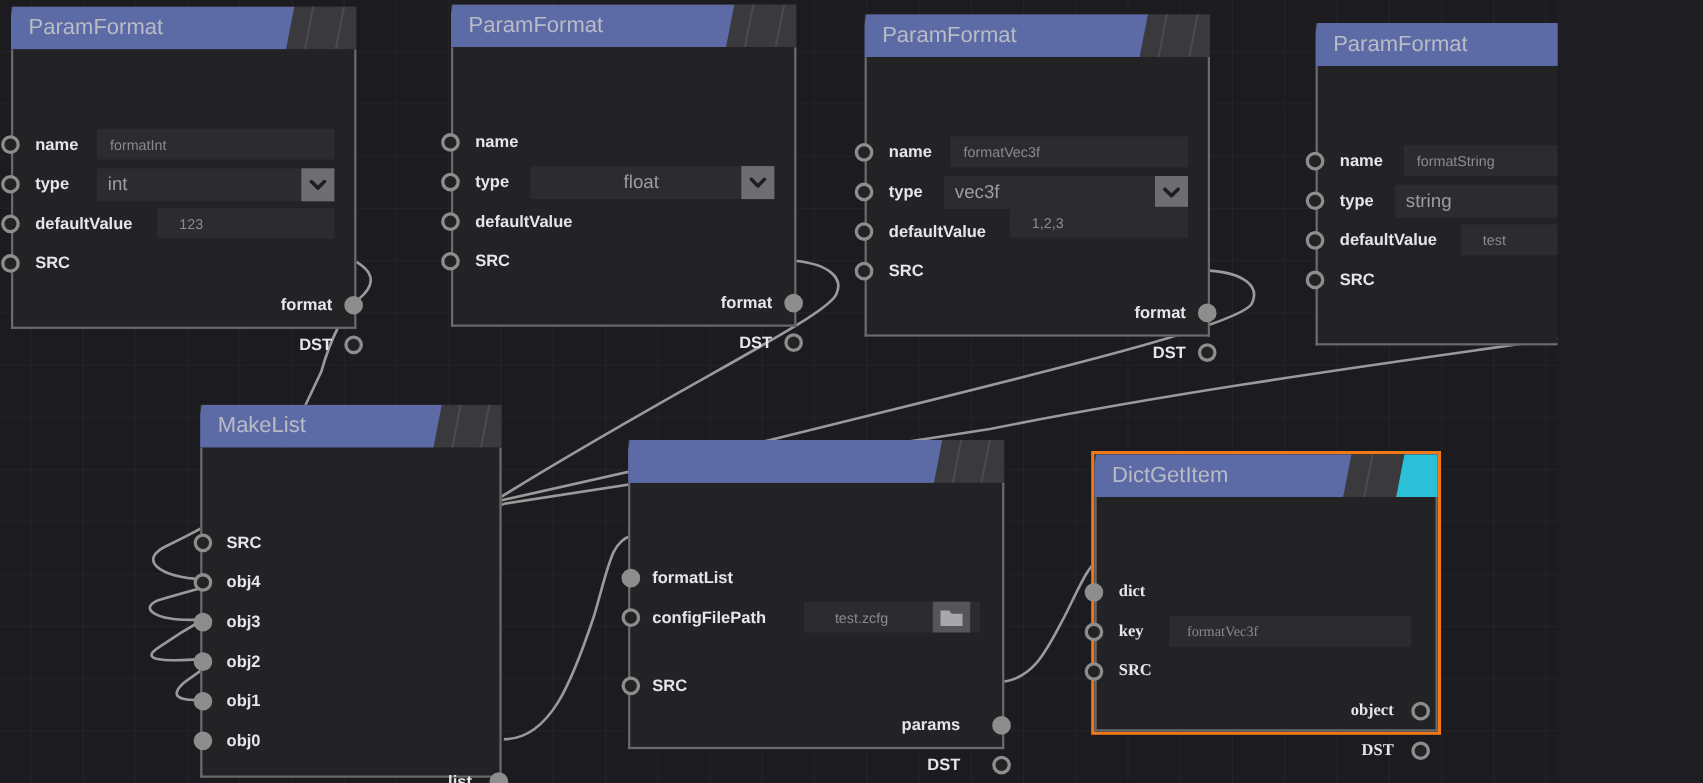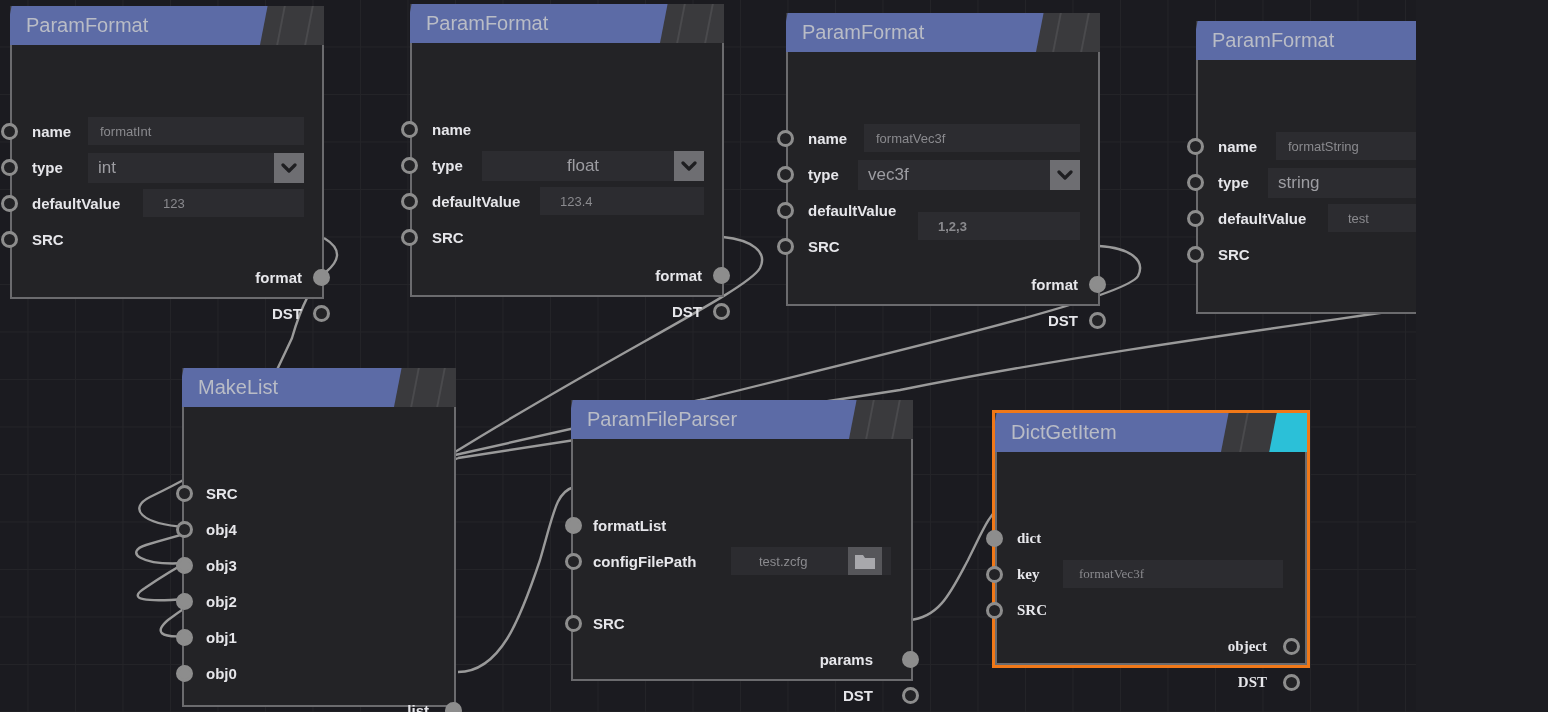--- a/index.html
+++ b/index.html
@@ -211,21 +211,20 @@
         <div class="plabel" style="left:20px; top:186px;">SRC</div>
 
         <div class="combo" style="left:70px; top:108px; width:222px;text-align:center;">
           <span class="cval">float</span>
           <span class="carrow">
             <svg width="16" height="10" viewBox="0 0 16 10">
                 <path d="M2 2 L8 8 L14 2" stroke="#1e1e21" stroke-width="3.2" fill="none" stroke-linecap="round" stroke-linejoin="round"></path>
               </svg>
           </span>
         </div>
-        <div class="field" style="left:128px; top:144px; width:164px; padding-left:20px;">123.4</div>
 
         <div class="plabel out" style="left:180px; top:224px; width:110px; text-align:right;">format</div>
         <div class="port filled" style="left:301px; top:224px;"></div>
         <div class="plabel out" style="left:180px; top:260px; width:110px; text-align:right;">DST</div>
         <div class="port hollow" style="left:301px; top:260px;"></div>
       </div>
     </div>
   </div>
 
   <div class="node" style="left:786px; top:13px; width:314px;">
@@ -248,21 +247,21 @@
 
         <div class="field" style="left:76px; top:72px; width:216px;">formatVec3f</div>
         <div class="combo" style="left:70px; top:108px; width:222px;">
           <span class="cval">vec3f</span>
           <span class="carrow">
             <svg width="16" height="10" viewBox="0 0 16 10">
                 <path d="M2 2 L8 8 L14 2" stroke="#1e1e21" stroke-width="3.2" fill="none" stroke-linecap="round" stroke-linejoin="round"></path>
               </svg>
           </span>
         </div>
-        <div class="field" style="left:130px; top:160px; width:162px; padding-left:20px;font-weight:bold;">1,2,3</div>
+        <div class="field" style="left:130px; top:136px; width:162px; padding-left:20px;">1,2,3</div>
 
         <div class="plabel out" style="left:180px; top:224px; width:110px; text-align:right;">format</div>
         <div class="port filled" style="left:301px; top:224px;"></div>
         <div class="plabel out" style="left:180px; top:260px; width:110px; text-align:right;">DST</div>
         <div class="port hollow" style="left:301px; top:260px;"></div>
       </div>
     </div>
   </div>
 
   <div class="node" style="left:1196px; top:21px; width:314px;">
@@ -330,21 +329,20 @@
       </div>
     </div>
   </div>
 
   <div class="node" style="left:571px; top:400px; width:342px;">
     <div class="node-wrap">
       <div class="node-header">
         <div class="hdr-blue" style="left:-6px; width:284px;"></div>
         <div class="hdr-stripe" style="left:298px;"></div>
         <div class="hdr-stripe" style="left:324px;"></div>
-        <div class="node-title">ParamFileParser</div>
       </div>
       <div class="node-body" style="height:242px;">
         <div class="port filled" style="left:-8px; top:78px;"></div>
         <div class="plabel" style="left:20px; top:78px;">formatList</div>
         <div class="port hollow" style="left:-8px; top:114px;"></div>
         <div class="plabel" style="left:20px; top:114px;">configFilePath</div>
         <div class="port hollow" style="left:-8px; top:176px;"></div>
         <div class="plabel" style="left:20px; top:176px;">SRC</div>
 
         <div class="field" style="left:158px; top:108px; width:160px; padding-left:28px;">test.zcfg</div>

